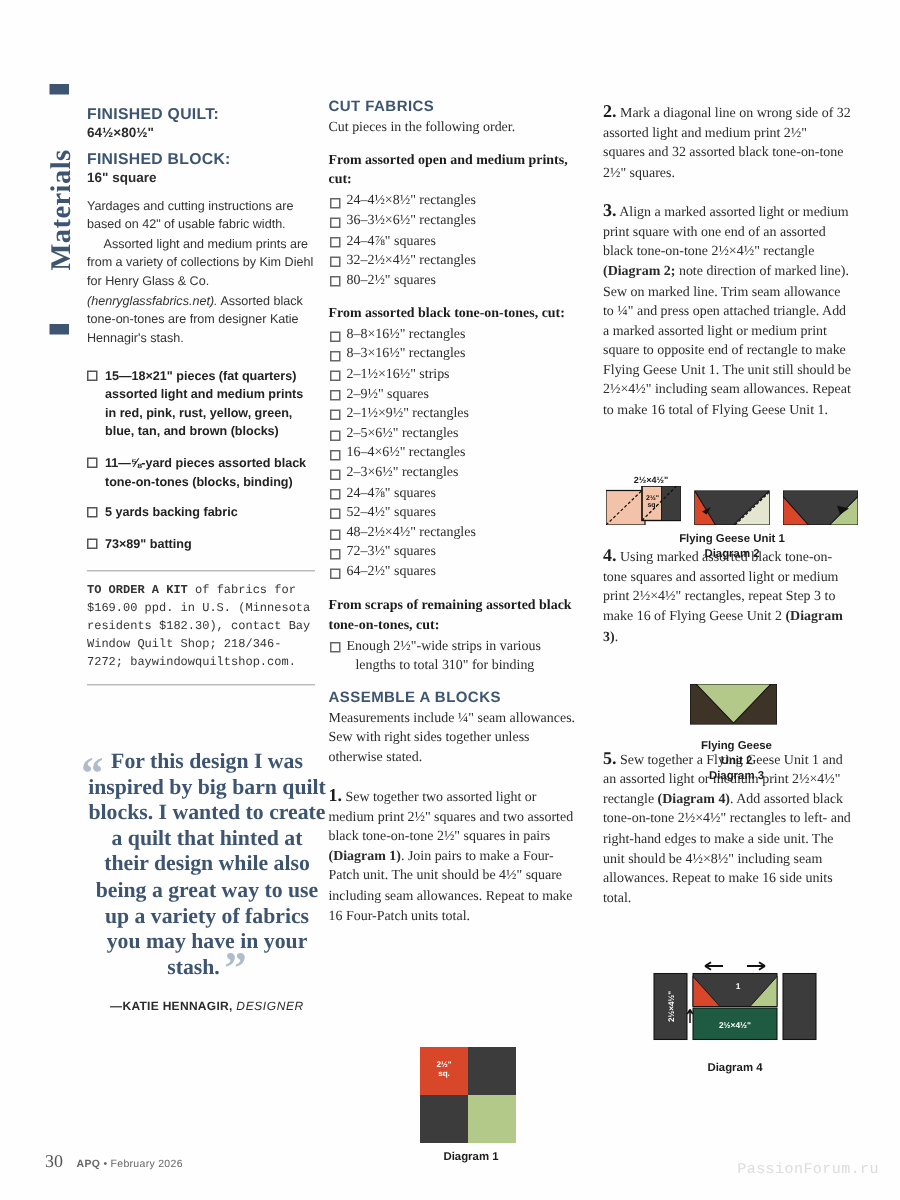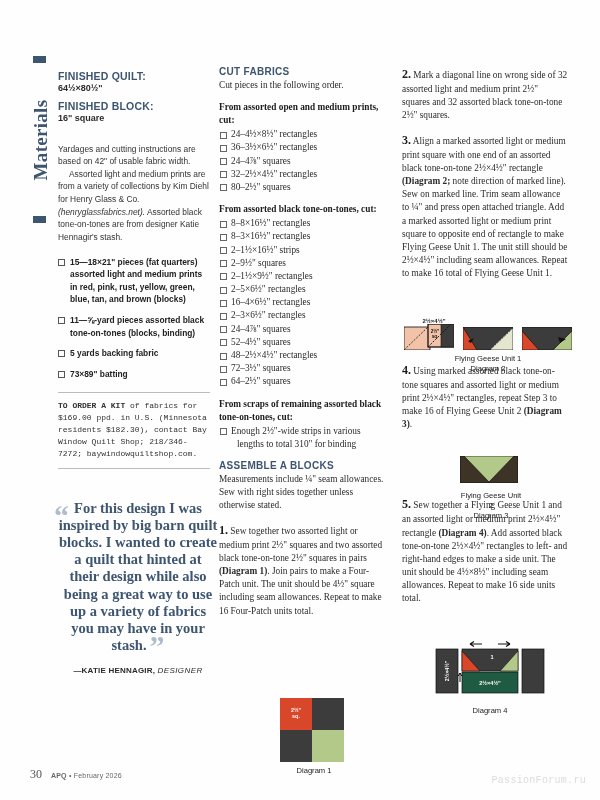--- a/index.html
+++ b/index.html
@@ -43,21 +43,21 @@
     letter-spacing: 0.2px; line-height: 1.25;
   }
   .mat-sub {
     font-family: "Liberation Sans", sans-serif;
     font-weight: bold; font-size: 9px; color: #2b2b2b;
     margin-bottom: 5px; line-height: 1.3;
   }
   .mat-body {
     font-family: "Liberation Sans", sans-serif;
     font-size: 8.4px; line-height: 1.5; color: #333;
-    margin-top: 18px;
+    margin-top: 6px;
   }
   .mat-body .indent { text-indent: 11px; display: block; }
   .mat-body em { font-style: italic; }
 
   .mat-list { margin-top: 12px; }
   .mat-item {
     position: relative;
     font-family: "Liberation Sans", sans-serif;
     font-size: 8.4px; line-height: 1.5; color: #222;
     padding-left: 12px; margin-bottom: 8px;
@@ -143,21 +143,21 @@
   }
   .step-num {
     font-family: "Liberation Serif", serif;
     font-weight: bold; font-size: 12px; color: #1c1c1c;
   }
   .step b { font-weight: bold; }
 
   
   .dia-cap {
     font-family: "Liberation Sans", sans-serif;
-    font-size: 7.6px; font-weight: normal; text-align: center;
+    font-size: 7.6px; font-weight: bold; text-align: center;
     color: #1c1c1c; line-height: 1.3; margin-top: 4px;
   }
   .dia-meas {
     font-family: "Liberation Sans", sans-serif;
     font-size: 6px; font-weight: bold; color: #1c1c1c; text-align: center;
   }
 
   
   .dia1 { position: absolute; left: 268px; top: 698px; width: 80px; padding-left: 12px; }
   .d1-row { display: flex; }

